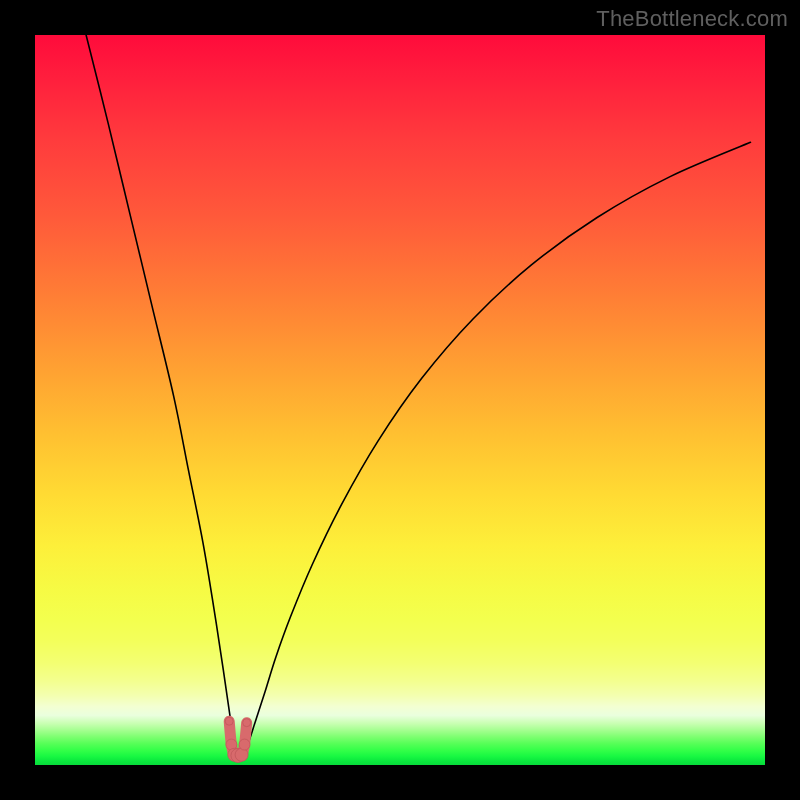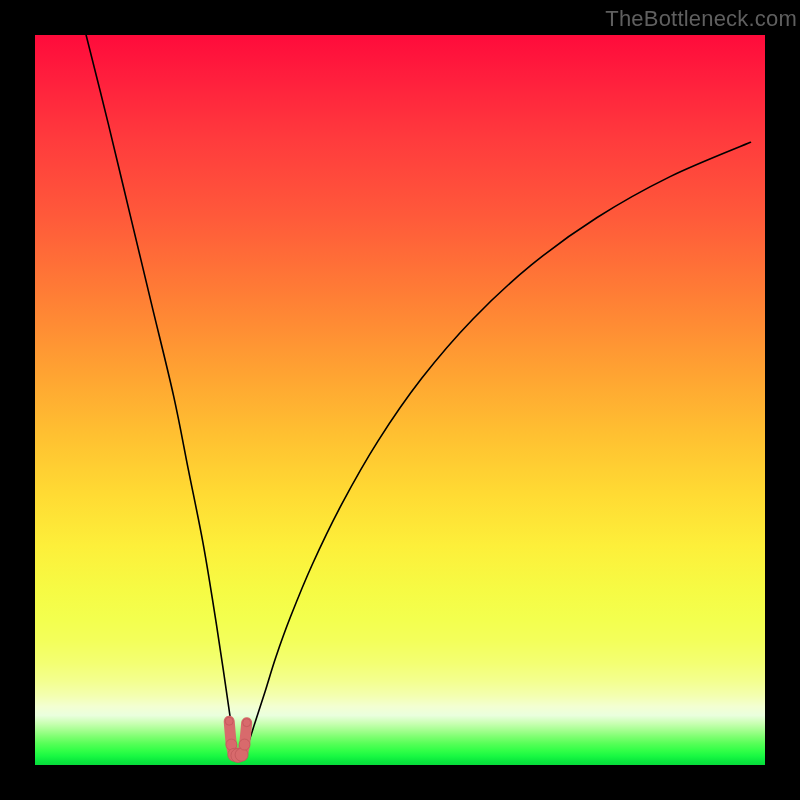--- a/index.html
+++ b/index.html
@@ -54,21 +54,21 @@
   .plot-svg {
     position: absolute;
     left: 0;
     top: 0;
     width: 730px;
     height: 730px;
   }
   .watermark {
     position: absolute;
     top: 6px;
-    right: 3px;
+    right: 12px;
     color: #5f5f5f;
     font-size: 22px;
     font-weight: 500;
     letter-spacing: 0.2px;
     text-align: right;
   }
 </style>
 </head>
 <body>
 

